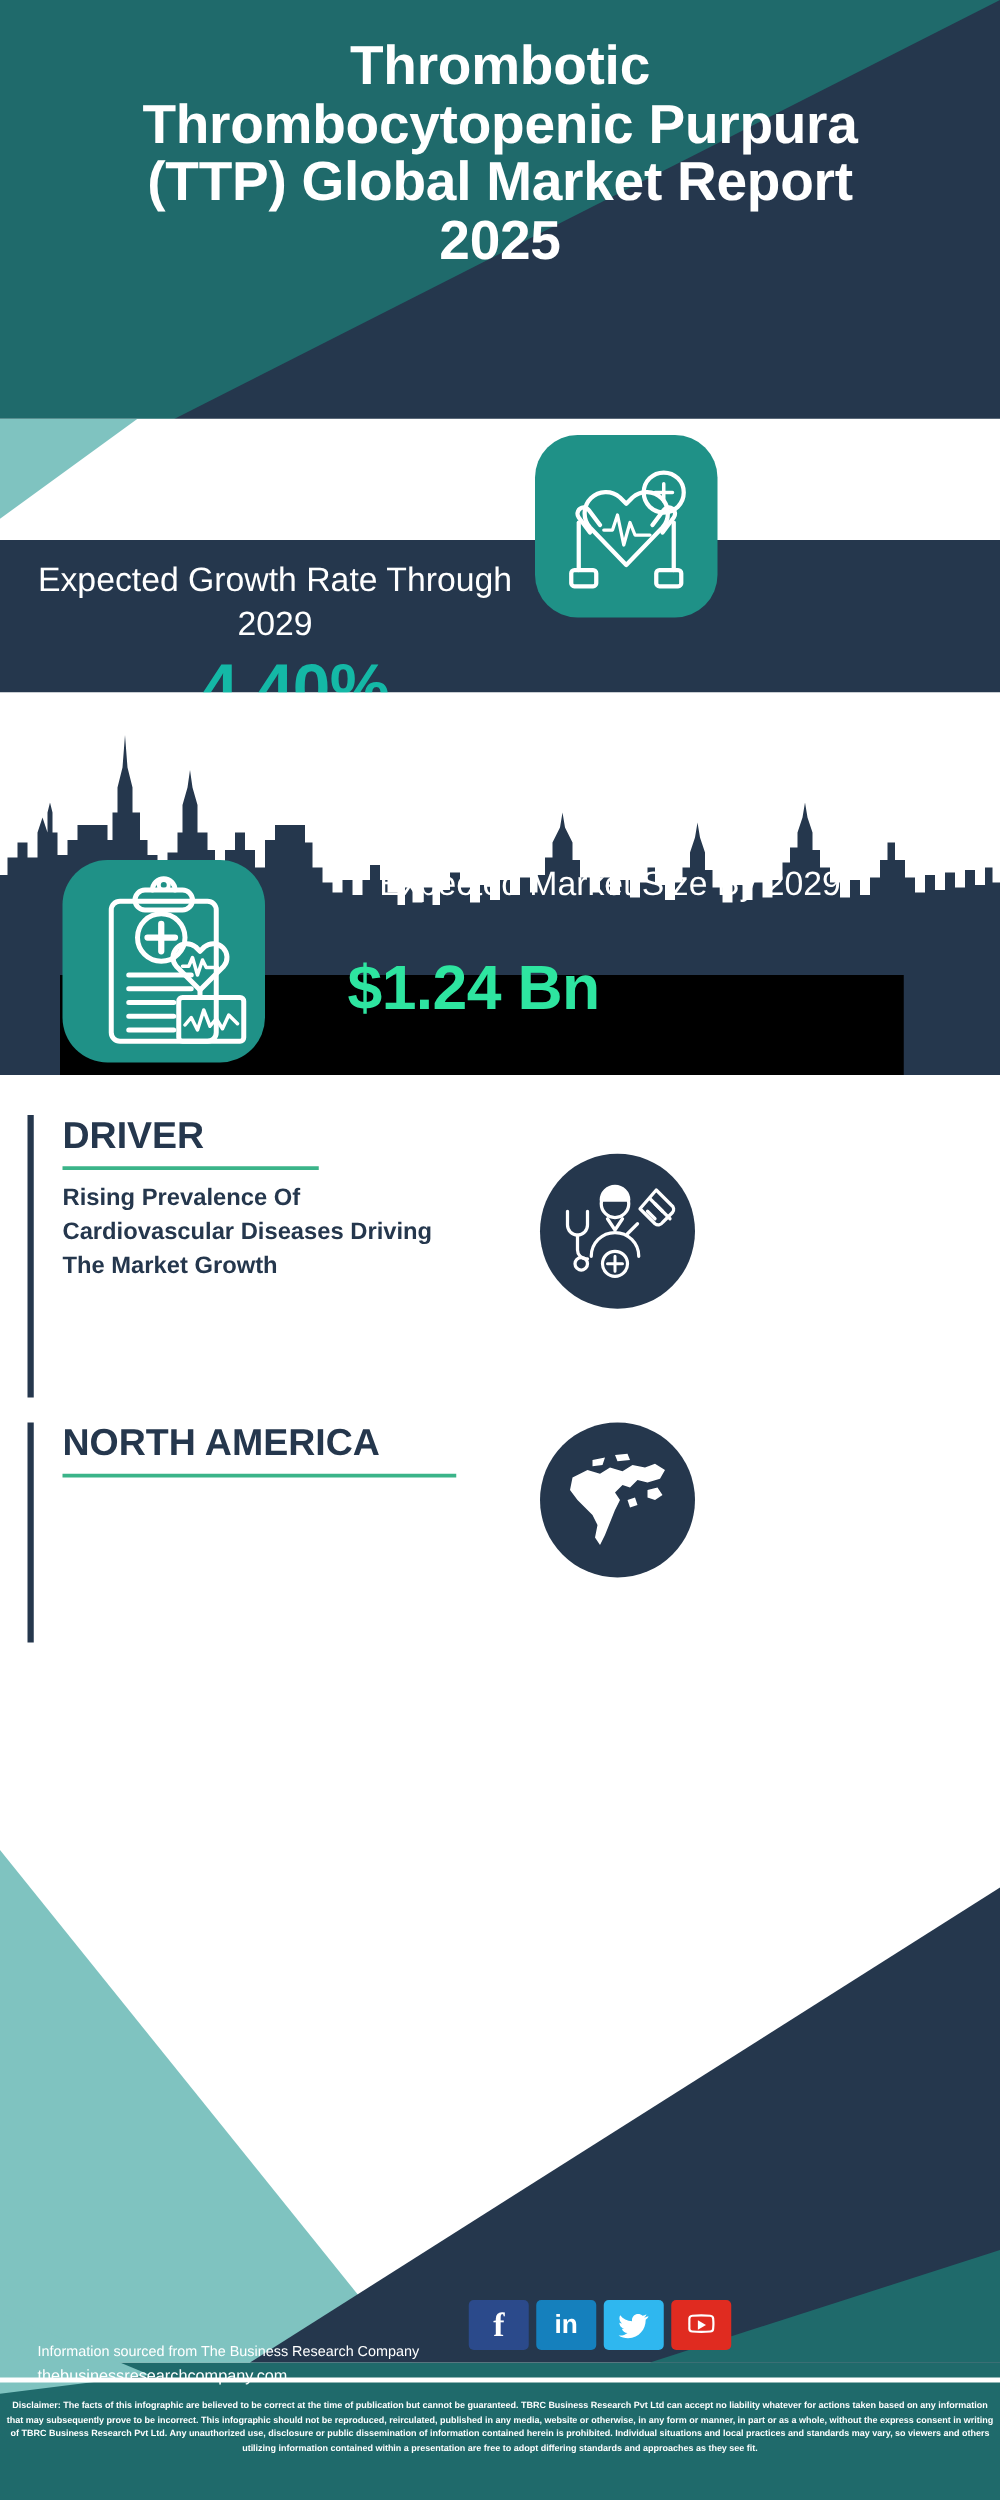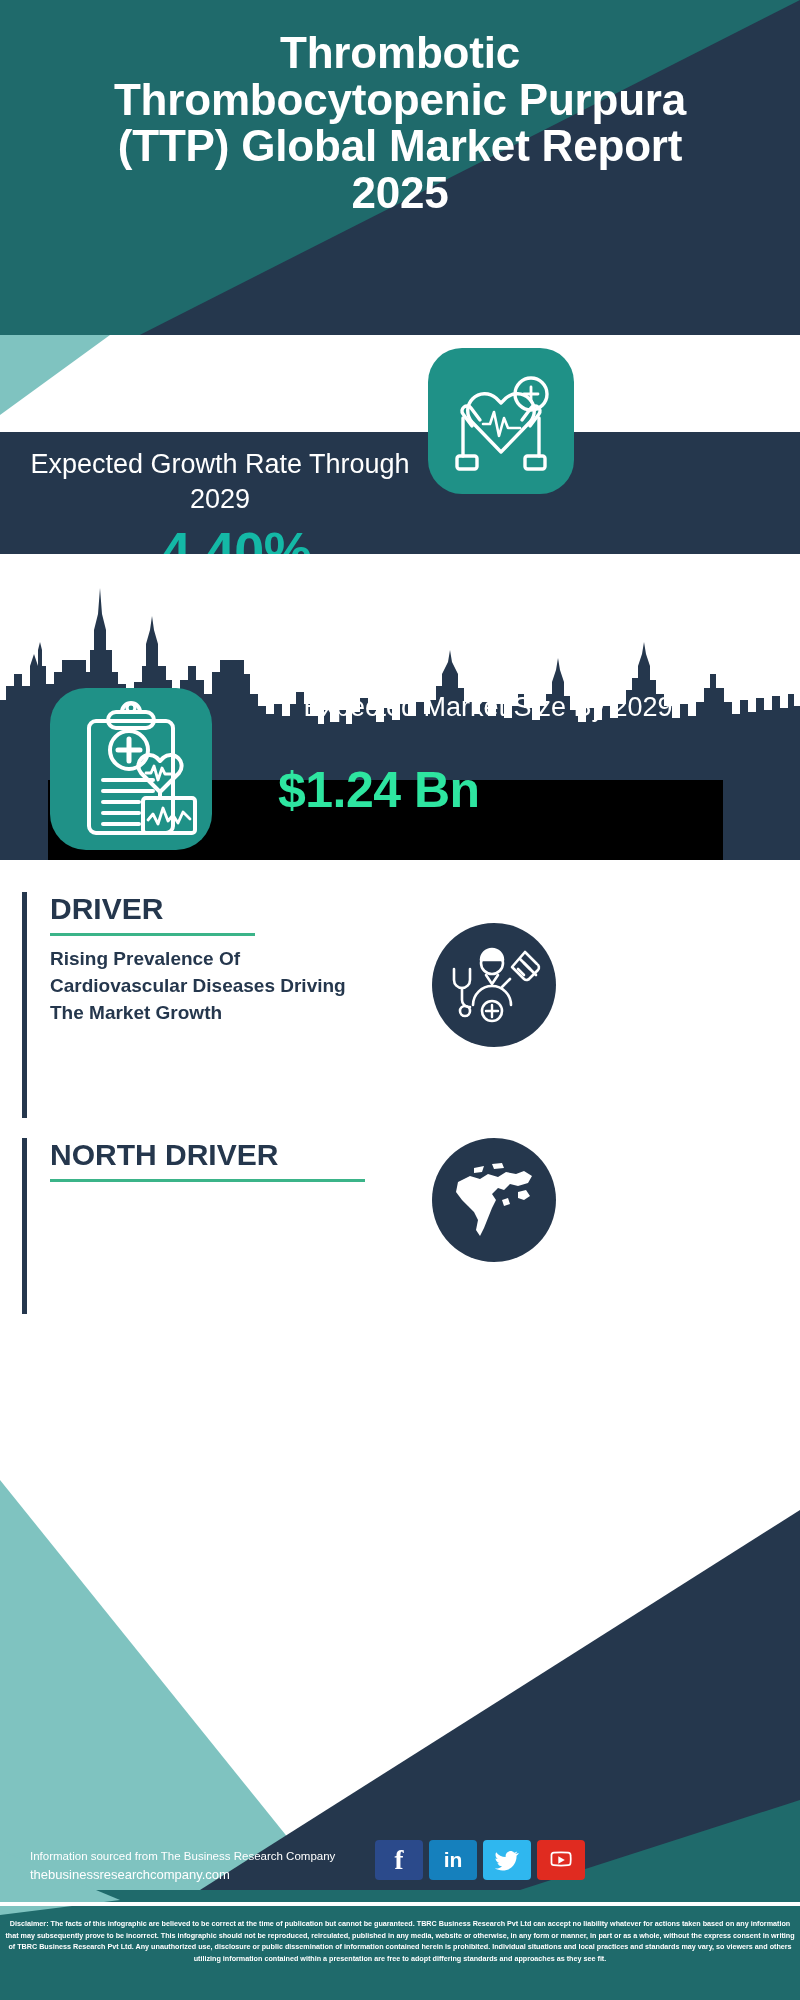--- a/index.html
+++ b/index.html
@@ -114,21 +114,21 @@
   
   .footer-wrap {
     position:absolute; left:0; top:1330px; width:800px; height:670px;
     overflow:hidden; background:#ffffff;
   }
   .footer-shapes { position:absolute; left:0; top:0; width:800px; height:670px; }
 
   .source-block {
     position:absolute; left:30px; top:1848px; width:350px; z-index:8;
   }
-  .source-line1 { color:#ffffff; font-size:11.5px; line-height:1.5; }
+  .source-line1 { color:#ffffff; font-size:11.5px; line-height:1.5;margin-top:26px; }
   .source-line2 { color:#ffffff; font-size:13px; line-height:1.5; }
 
   .social { position:absolute; left:375px; top:1840px; z-index:8; display:flex; gap:6px; }
   .social-btn {
     width:48px; height:40px; border-radius:4px;
     display:flex; align-items:center; justify-content:center;
     color:#ffffff; font-weight:bold;
   }
   .sb-fb { background:#2b4a8b; font-size:27px; font-family:"Liberation Serif", serif; }
   .sb-li { background:#1580bd; font-size:21px; }
@@ -278,21 +278,21 @@
         <path d="M82 50 l12 12 a4 4 0 0 0 6 -1 l8 -8 a4 4 0 0 0 -1 -6 l-12 -12 z" transform="translate(-2,-6)"></path>
         <path d="M78 56 l-8 8"></path>
         <path d="M92 40 l6 6 M86 46 l6 6"></path>
       </g>
     </svg>
   </div>
 
   <div class="card" style="left:22px; top:278px; width:360px; height:176px;">
     <div class="card-bar"></div>
     <div class="card-inner">
-      <div class="card-title">NORTH DRIVER</div>
+      <div class="card-title">NORTH AMERICA</div>
       <div class="card-rule" style="width:315px;"></div>
     </div>
   </div>
 
   <div class="circle-icon" style="left:432px; top:278px; width:124px; height:124px;">
     <svg viewBox="0 0 124 124">
       <path fill="#ffffff" d="M26 44 L38 38 L48 41 L56 36 L66 39 L74 34 L84 36 L92 33
         L100 38 L96 45 L86 48 L78 46 L72 52 L66 50 L60 56 L64 62 L60 70 L56 80 L52 90
         L48 98 L44 92 L46 82 L42 74 L36 68 L30 62 L24 54 Z
         M86 54 L94 52 L98 58 L92 62 L86 60 Z

